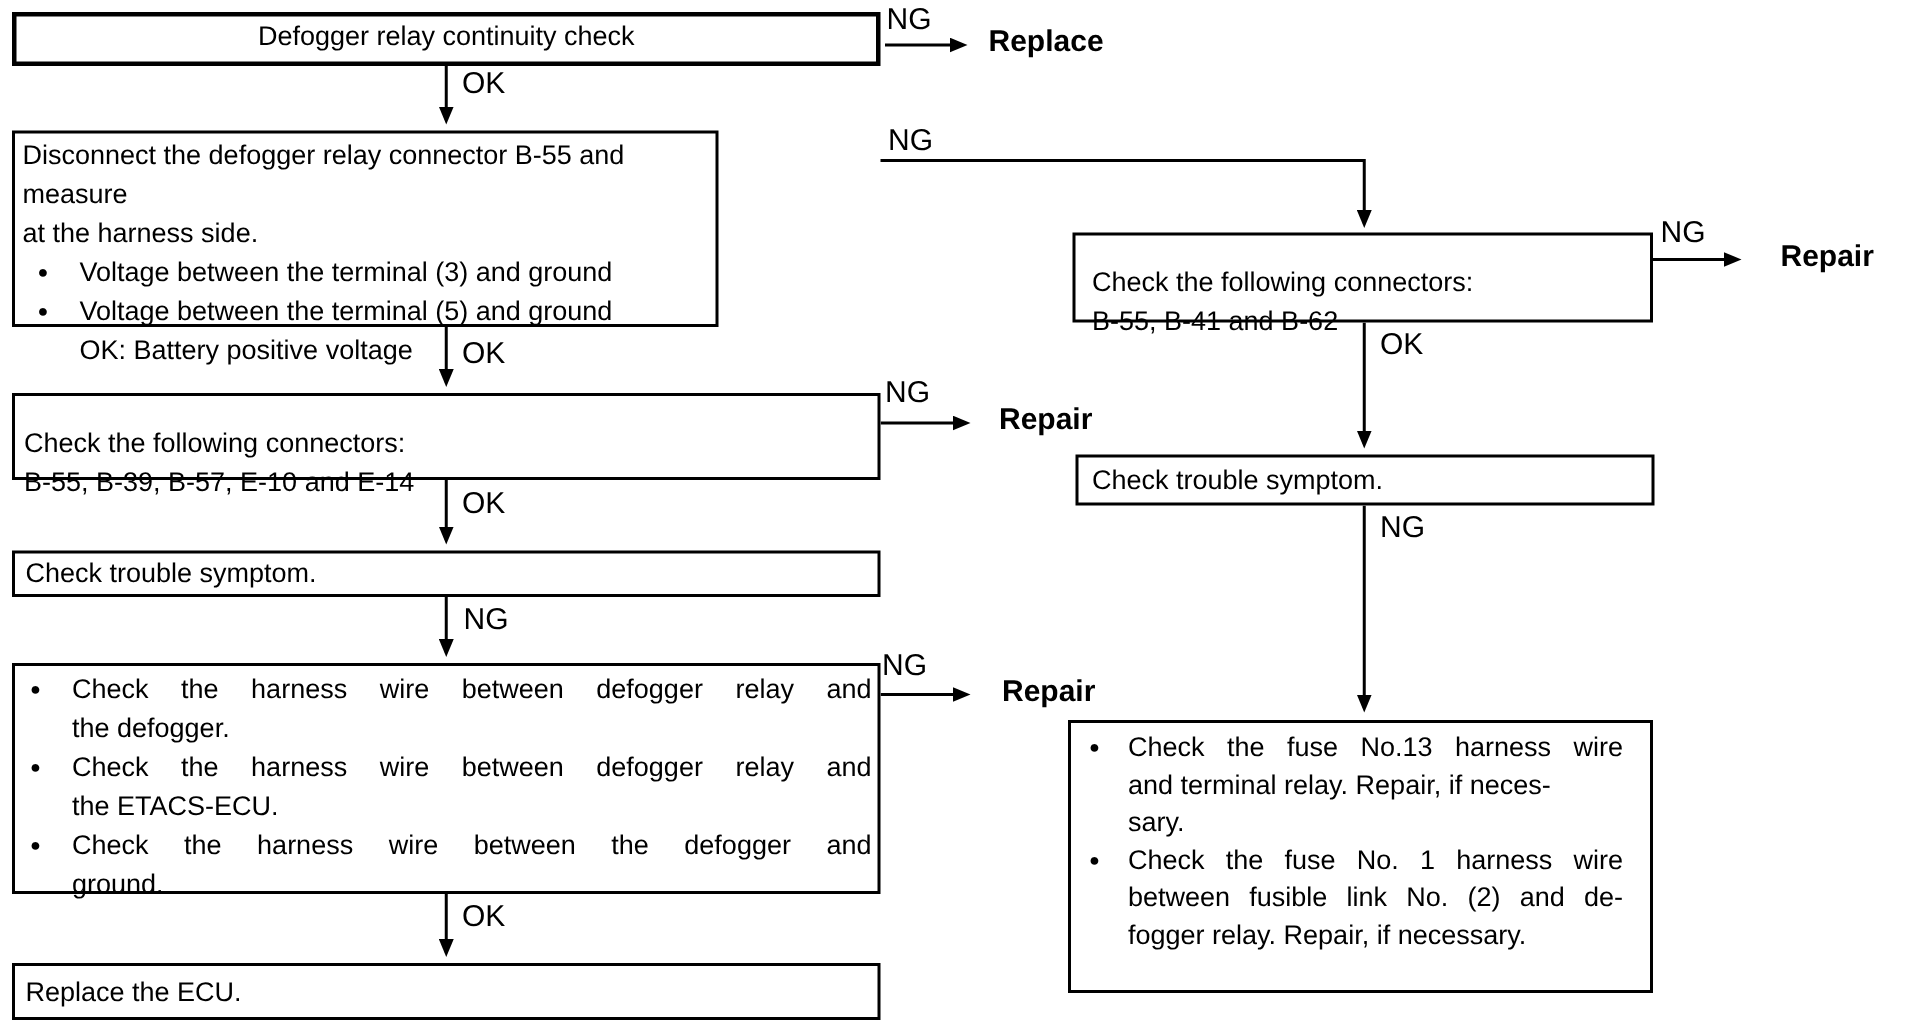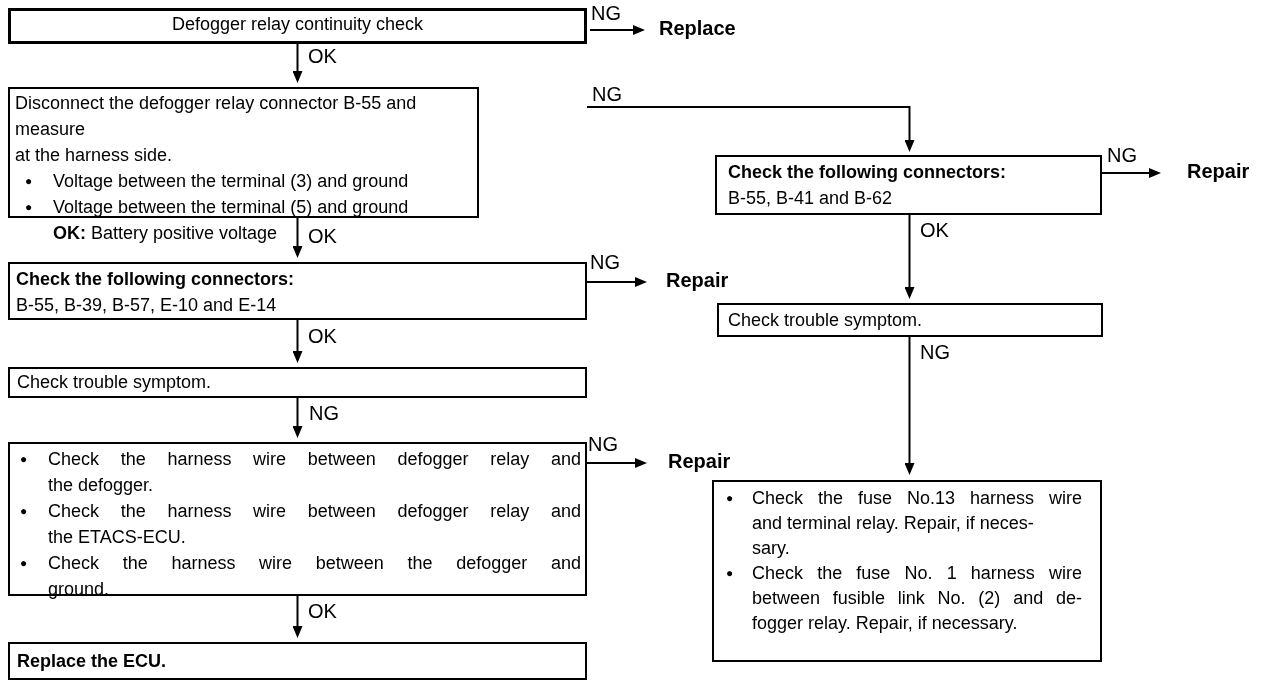--- a/index.html
+++ b/index.html
@@ -6,34 +6,34 @@
   .page {
     position:relative; width:1280px; height:684px; background:#ffffff;
     font-family:"Liberation Sans","DejaVu Sans",sans-serif; color:#000;
     overflow:hidden;
   }
   .wires { position:absolute; left:0; top:0; width:1280px; height:684px; }
   .box {
     position:absolute; box-sizing:border-box; border:2px solid #000;
     background:#fff; font-size:18px; line-height:26px; color:#000;
   }
-  .b { font-weight:bold; }
+  .b { font-weight:normal;margin-top:16px; }
   .jst { text-align:justify; text-align-last:justify; }
   .brow { display:flex; }
   .bdot { flex:0 0 28px; margin-left:10px; font-size:12px; line-height:inherit; }
   .btxt { flex:1 1 auto; padding-right:4px; }
 
   #b-l1 { left:8px; top:8px; width:579px; height:36px; border-width:3px;
           display:flex; align-items:flex-start; justify-content:center; }
   #b-l2 { left:8px; top:87px;  width:471px; height:131px; padding:1px 5px 0 5px; }
   #b-l2 .ind { padding-left:38px; }
   #b-l3 { left:8px; top:262px; width:579px; height:58px; padding:2px 6px; }
   #b-l4 { left:8px; top:367px; width:579px; height:31px; line-height:27px; padding-left:7px; }
   #b-l5 { left:8px; top:442px; width:579px; height:154px; padding-top:2px; }
-  #b-l6 { left:8px; top:642px; width:579px; height:38px; line-height:34px; padding-left:7px;font-weight:bold; }
+  #b-l6 { left:8px; top:642px; width:579px; height:38px; line-height:34px; padding-left:7px; }
   #b-r1 { left:715px; top:155px; width:387px; height:60px; padding:2px 11px; }
   #b-r2 { left:717px; top:303px; width:386px; height:34px; line-height:30px; padding-left:9px; }
   #b-r3 { left:712px; top:480px; width:390px; height:182px; padding-top:4px; line-height:25px; }
   #b-r3 .bdot { flex:0 0 26px; margin-left:12px; }
   #b-r3 .btxt { padding-right:18px; }
 
   .lbl { position:absolute; font-size:20px; line-height:20px; white-space:nowrap; }
   .result { font-weight:bold; }
 
   #lbl-l1-ok { left:308px; top:46px; }

